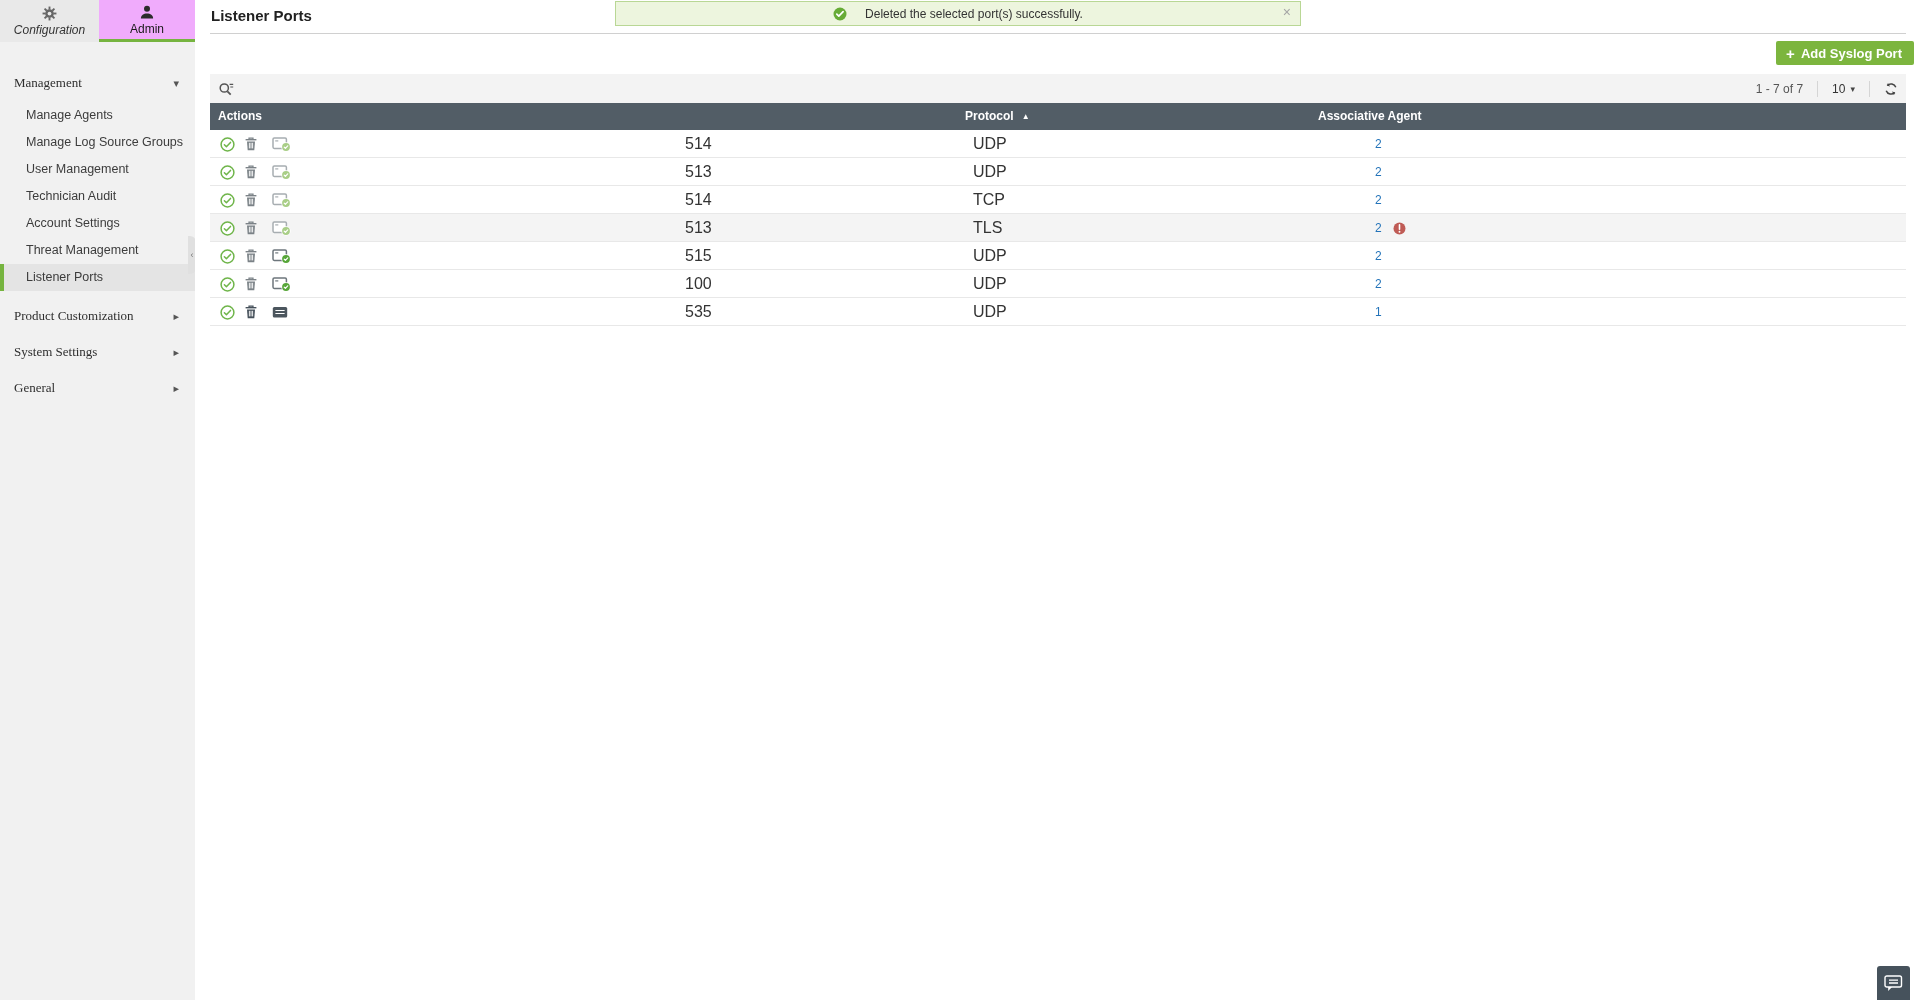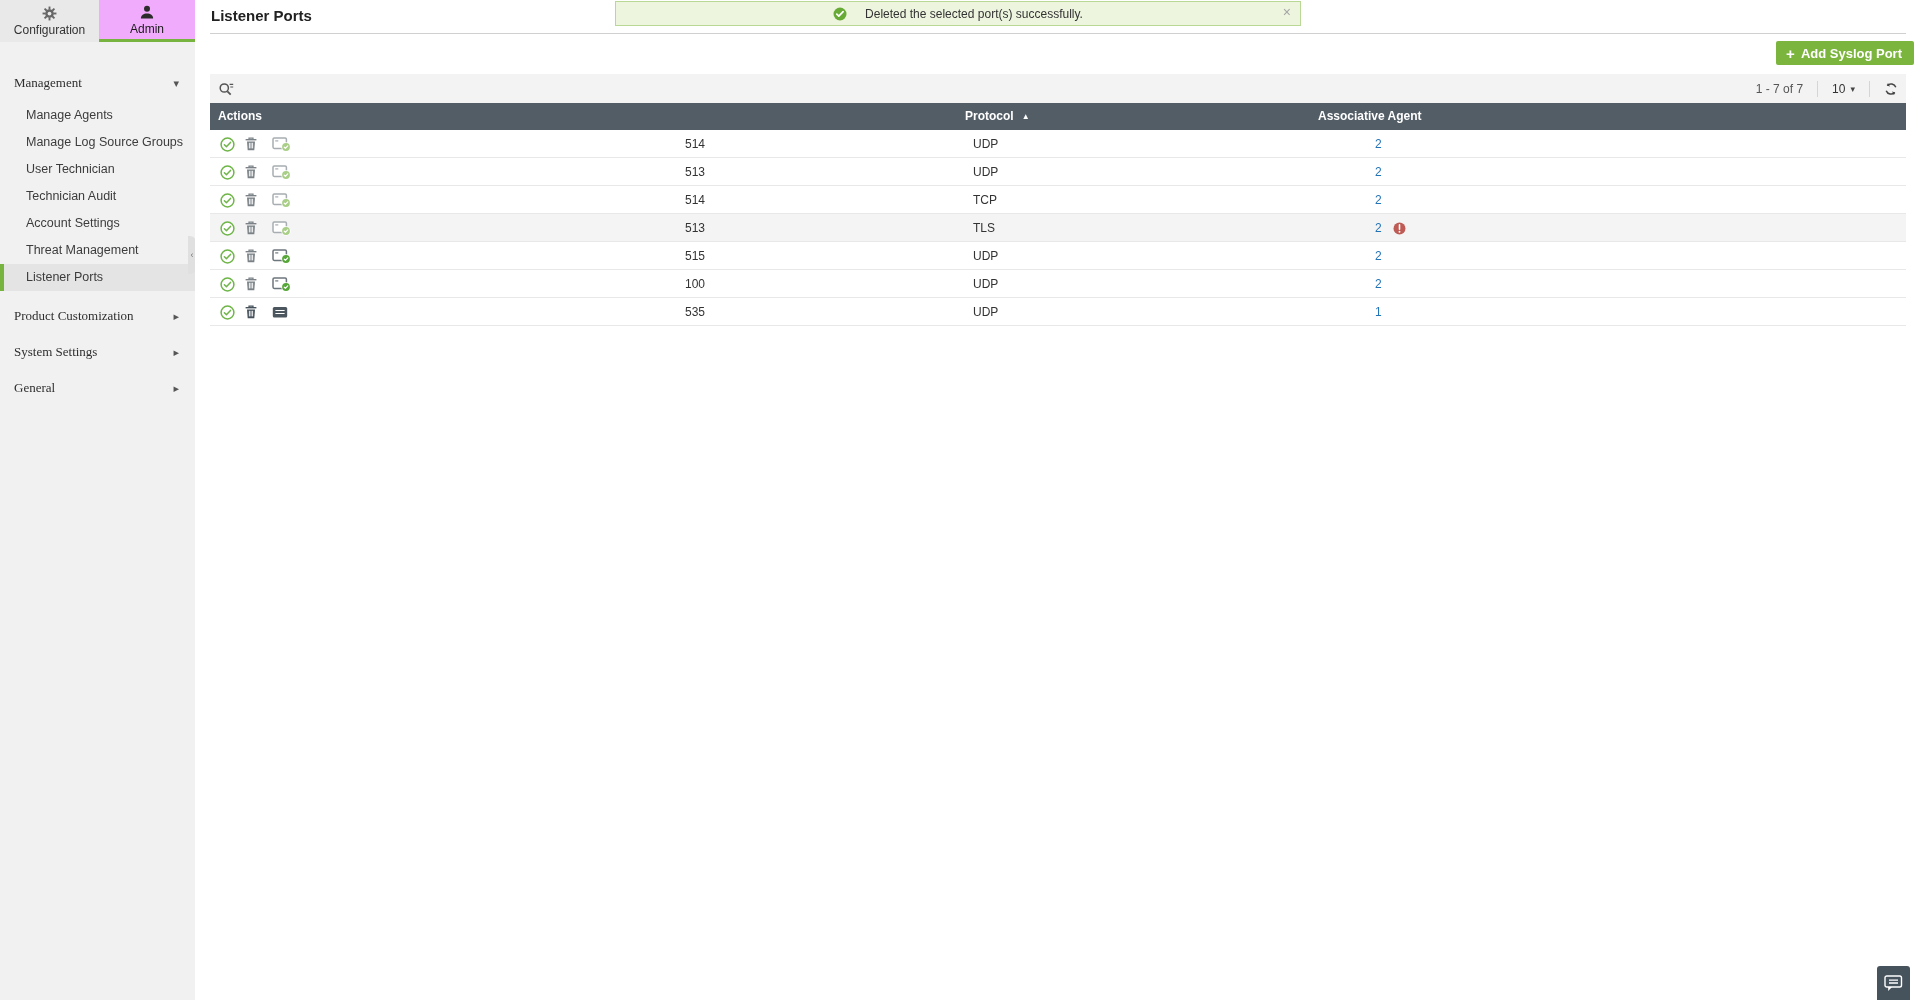--- a/index.html
+++ b/index.html
@@ -3,21 +3,21 @@
 <meta charset="utf-8">
 <style>
   * { margin:0; padding:0; box-sizing:border-box; }
   html,body { width:1919px; height:1000px; overflow:hidden; background:#fff;
               font-family:"Liberation Sans", sans-serif; }
 
   
   .tabstrip { position:absolute; left:0; top:0; width:195px; height:42px; display:flex; }
   .tab { display:flex; flex-direction:column; align-items:center; justify-content:center;
          gap:2px; cursor:pointer; }
-  .tab-config { width:99px; background:#e9e9e9; }
+  .tab-config { width:99px; background:#e9e9e9;font-style:italic; }
   .tab-admin  { width:96px; background:#f0abfc; border-bottom:3px solid #76b43f; }
   .tab-label { font-size:12px; color:#333; }
   .tab-admin .tab-label { color:#1a1a1a; }
   .tab-icon { height:16px; display:flex; align-items:center; }
 
   
   .sidebar { position:absolute; left:0; top:42px; width:195px; bottom:0;
              background:#f1f1f1; padding-top:26px; }
   .side-parent { height:30px; padding:0 16px 0 14px; display:flex; align-items:center;
                  justify-content:space-between; font-size:13px; color:#2e2e2e; cursor:pointer;font-family:Liberation Serif, serif; }
@@ -80,21 +80,21 @@
   .grid-body { position:absolute; left:15px; right:13px; top:130px; }
   .grid-row { position:relative; height:28px; border-bottom:1px solid #e8e8e8;
               background:#fff; }
   .grid-row.highlighted { background:#f4f4f4; }
   .cell-actions { position:absolute; left:10px; top:0; height:28px; display:flex;
                   align-items:center; }
   .icon-btn { display:inline-flex; align-items:center; cursor:pointer; }
   .icon-check { width:15px; }
   .icon-trash { margin-left:10px; width:12px; }
   .icon-listener { margin-left:15px; width:19px; }
-  .cell-port, .cell-protocol { position:absolute; top:0; line-height:28px; font-size:12px;
+  .cell-port, .cell-protocol { position:absolute; top:0; line-height:28px; font-size:16px;
                                color:#333; }
   .cell-port { left:475px; }
   .cell-protocol { left:763px; }
   .cell-agent { position:absolute; left:1165px; top:0; height:28px; display:flex;
                 align-items:center; gap:11px; }
   .agent-link { font-size:12px; color:#2373b9; text-decoration:none; cursor:pointer; }
   .warn { display:none; line-height:0; }
   .has-warning .warn { display:inline-block; }
 
   
@@ -147,21 +147,21 @@
 </div>
 
 <nav class="sidebar">
   <div class="side-parent">
     <span>Management</span>
     <span class="caret">▾</span>
   </div>
   <div class="side-items">
     <div class="side-item">Manage Agents</div>
     <div class="side-item">Manage Log Source Groups</div>
-    <div class="side-item">User Technician</div>
+    <div class="side-item">User Management</div>
     <div class="side-item">Technician Audit</div>
     <div class="side-item">Account Settings</div>
     <div class="side-item">Threat Management</div>
     <div class="side-item active">Listener Ports</div>
   </div>
   <div class="side-parent collapsed">
     <span>Product Customization</span>
     <span class="caret">▸</span>
   </div>
   <div class="side-parent collapsed">

